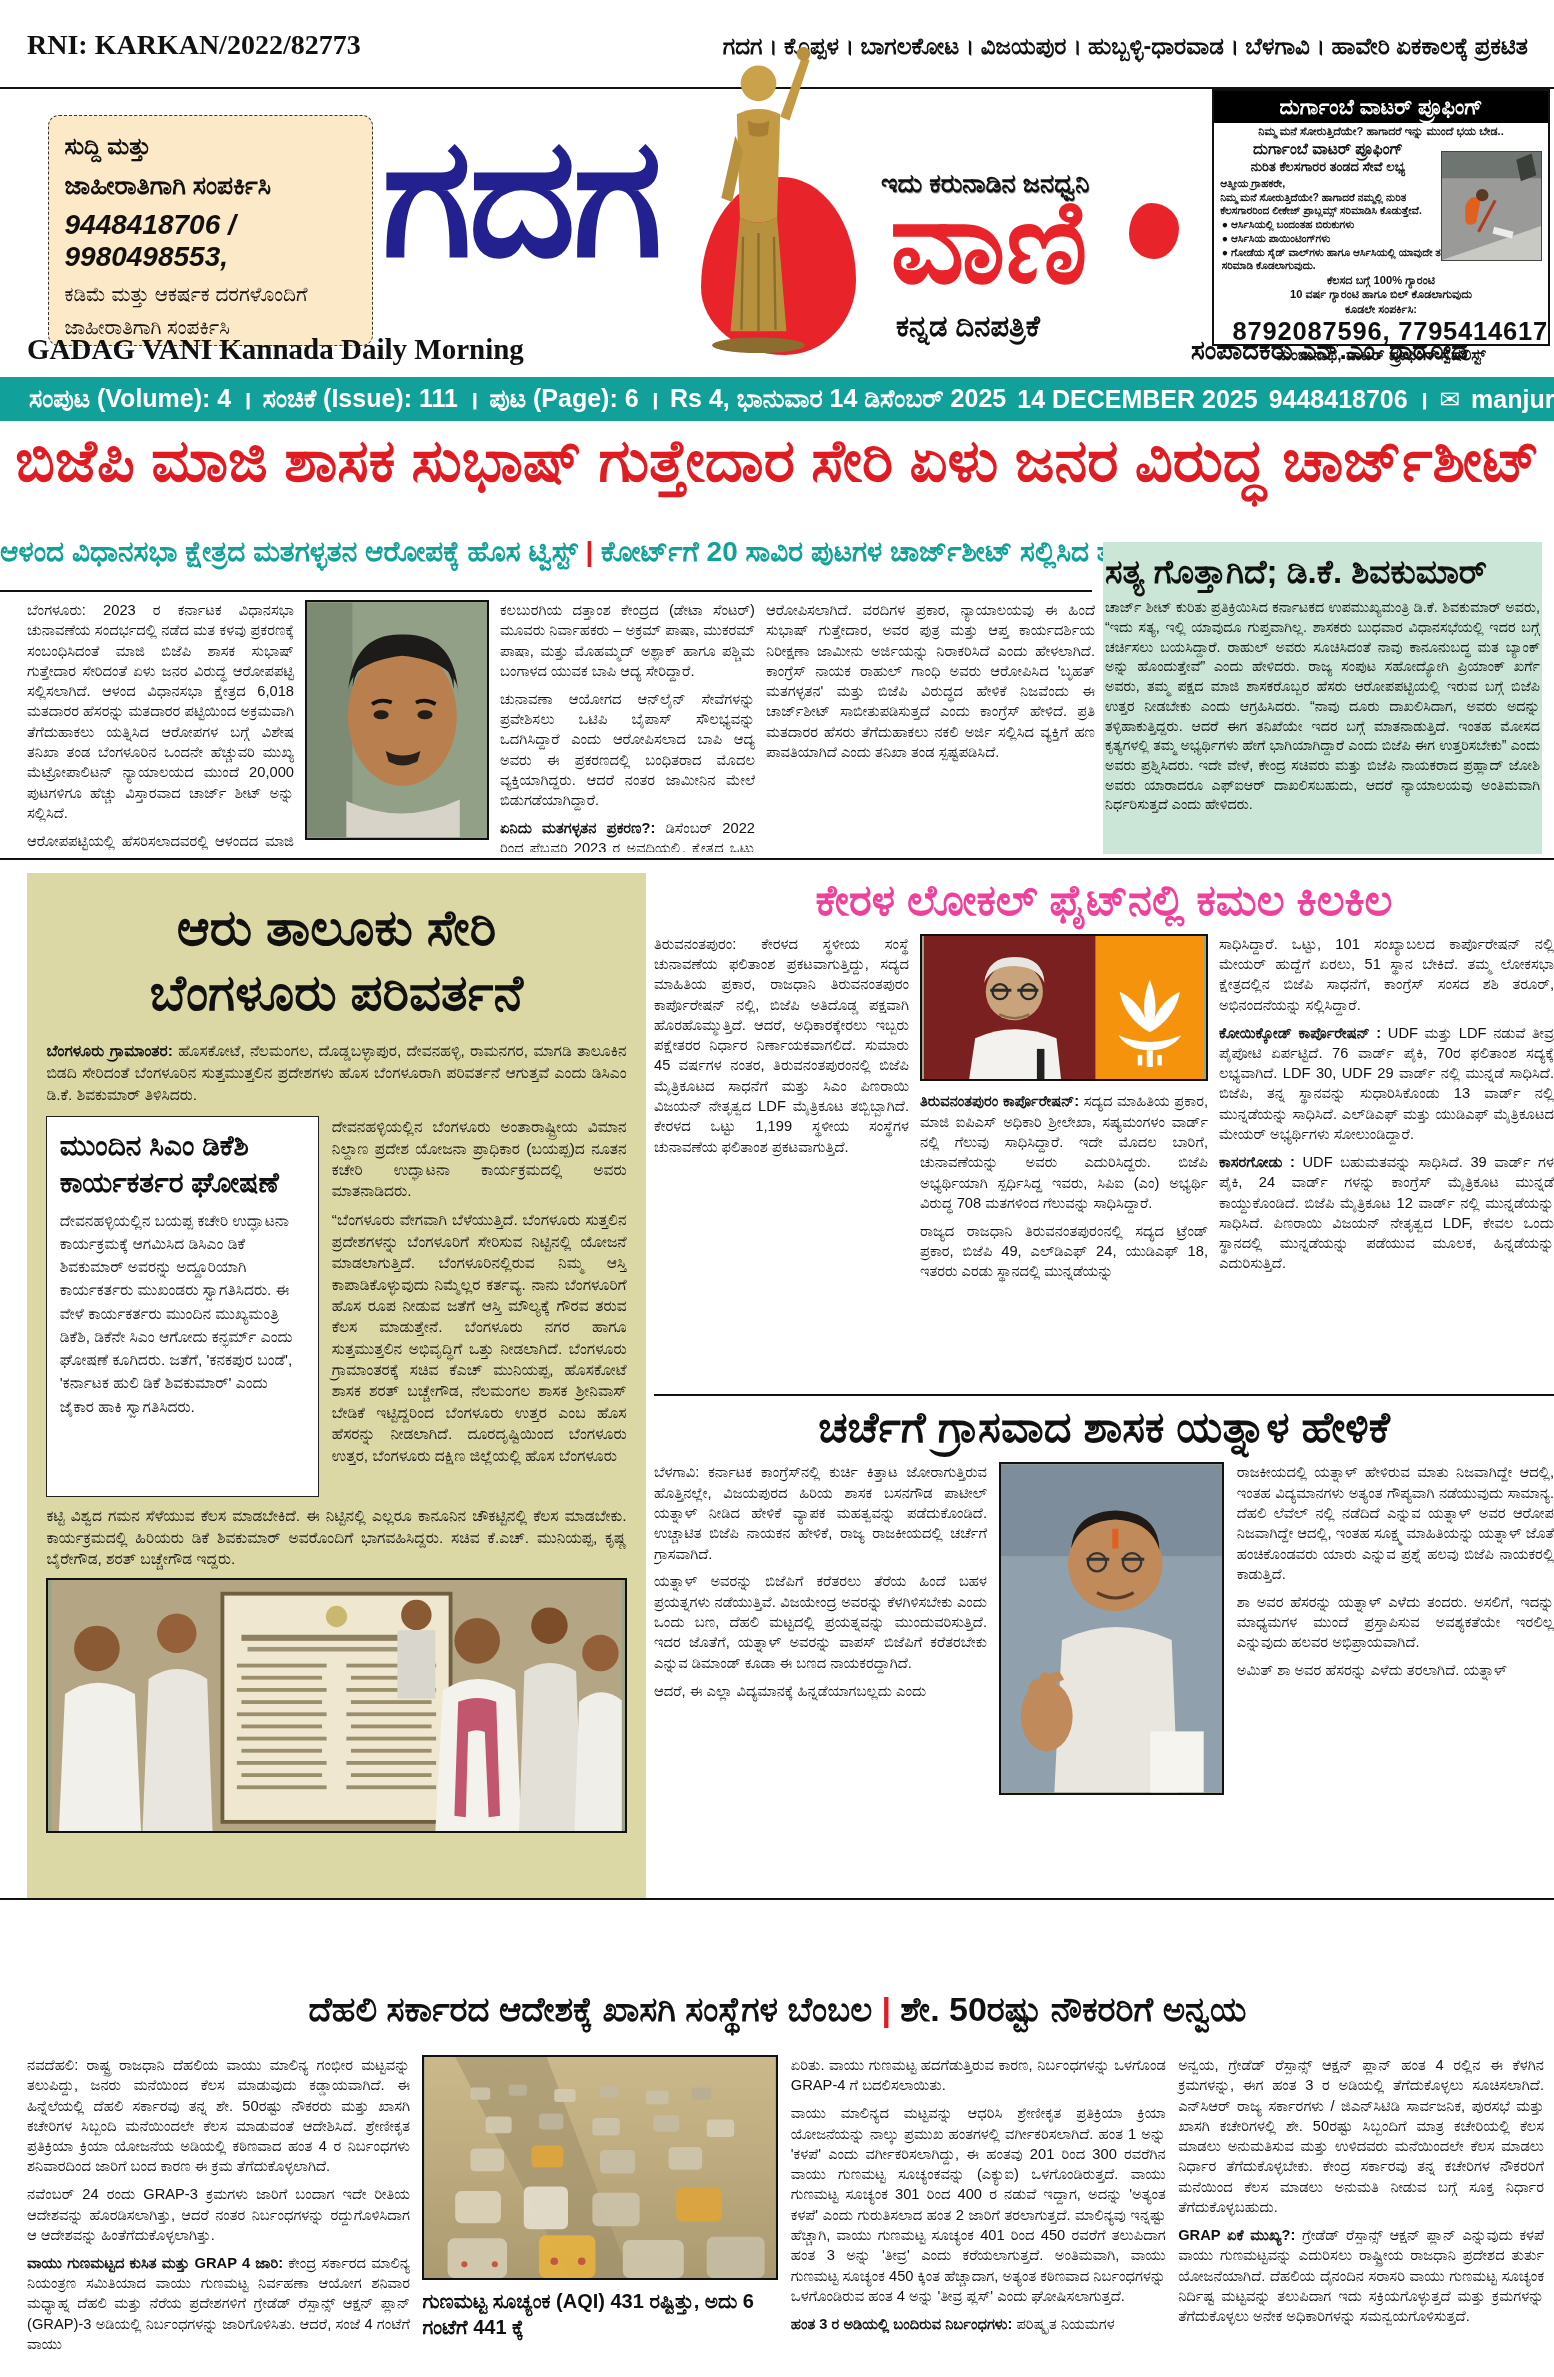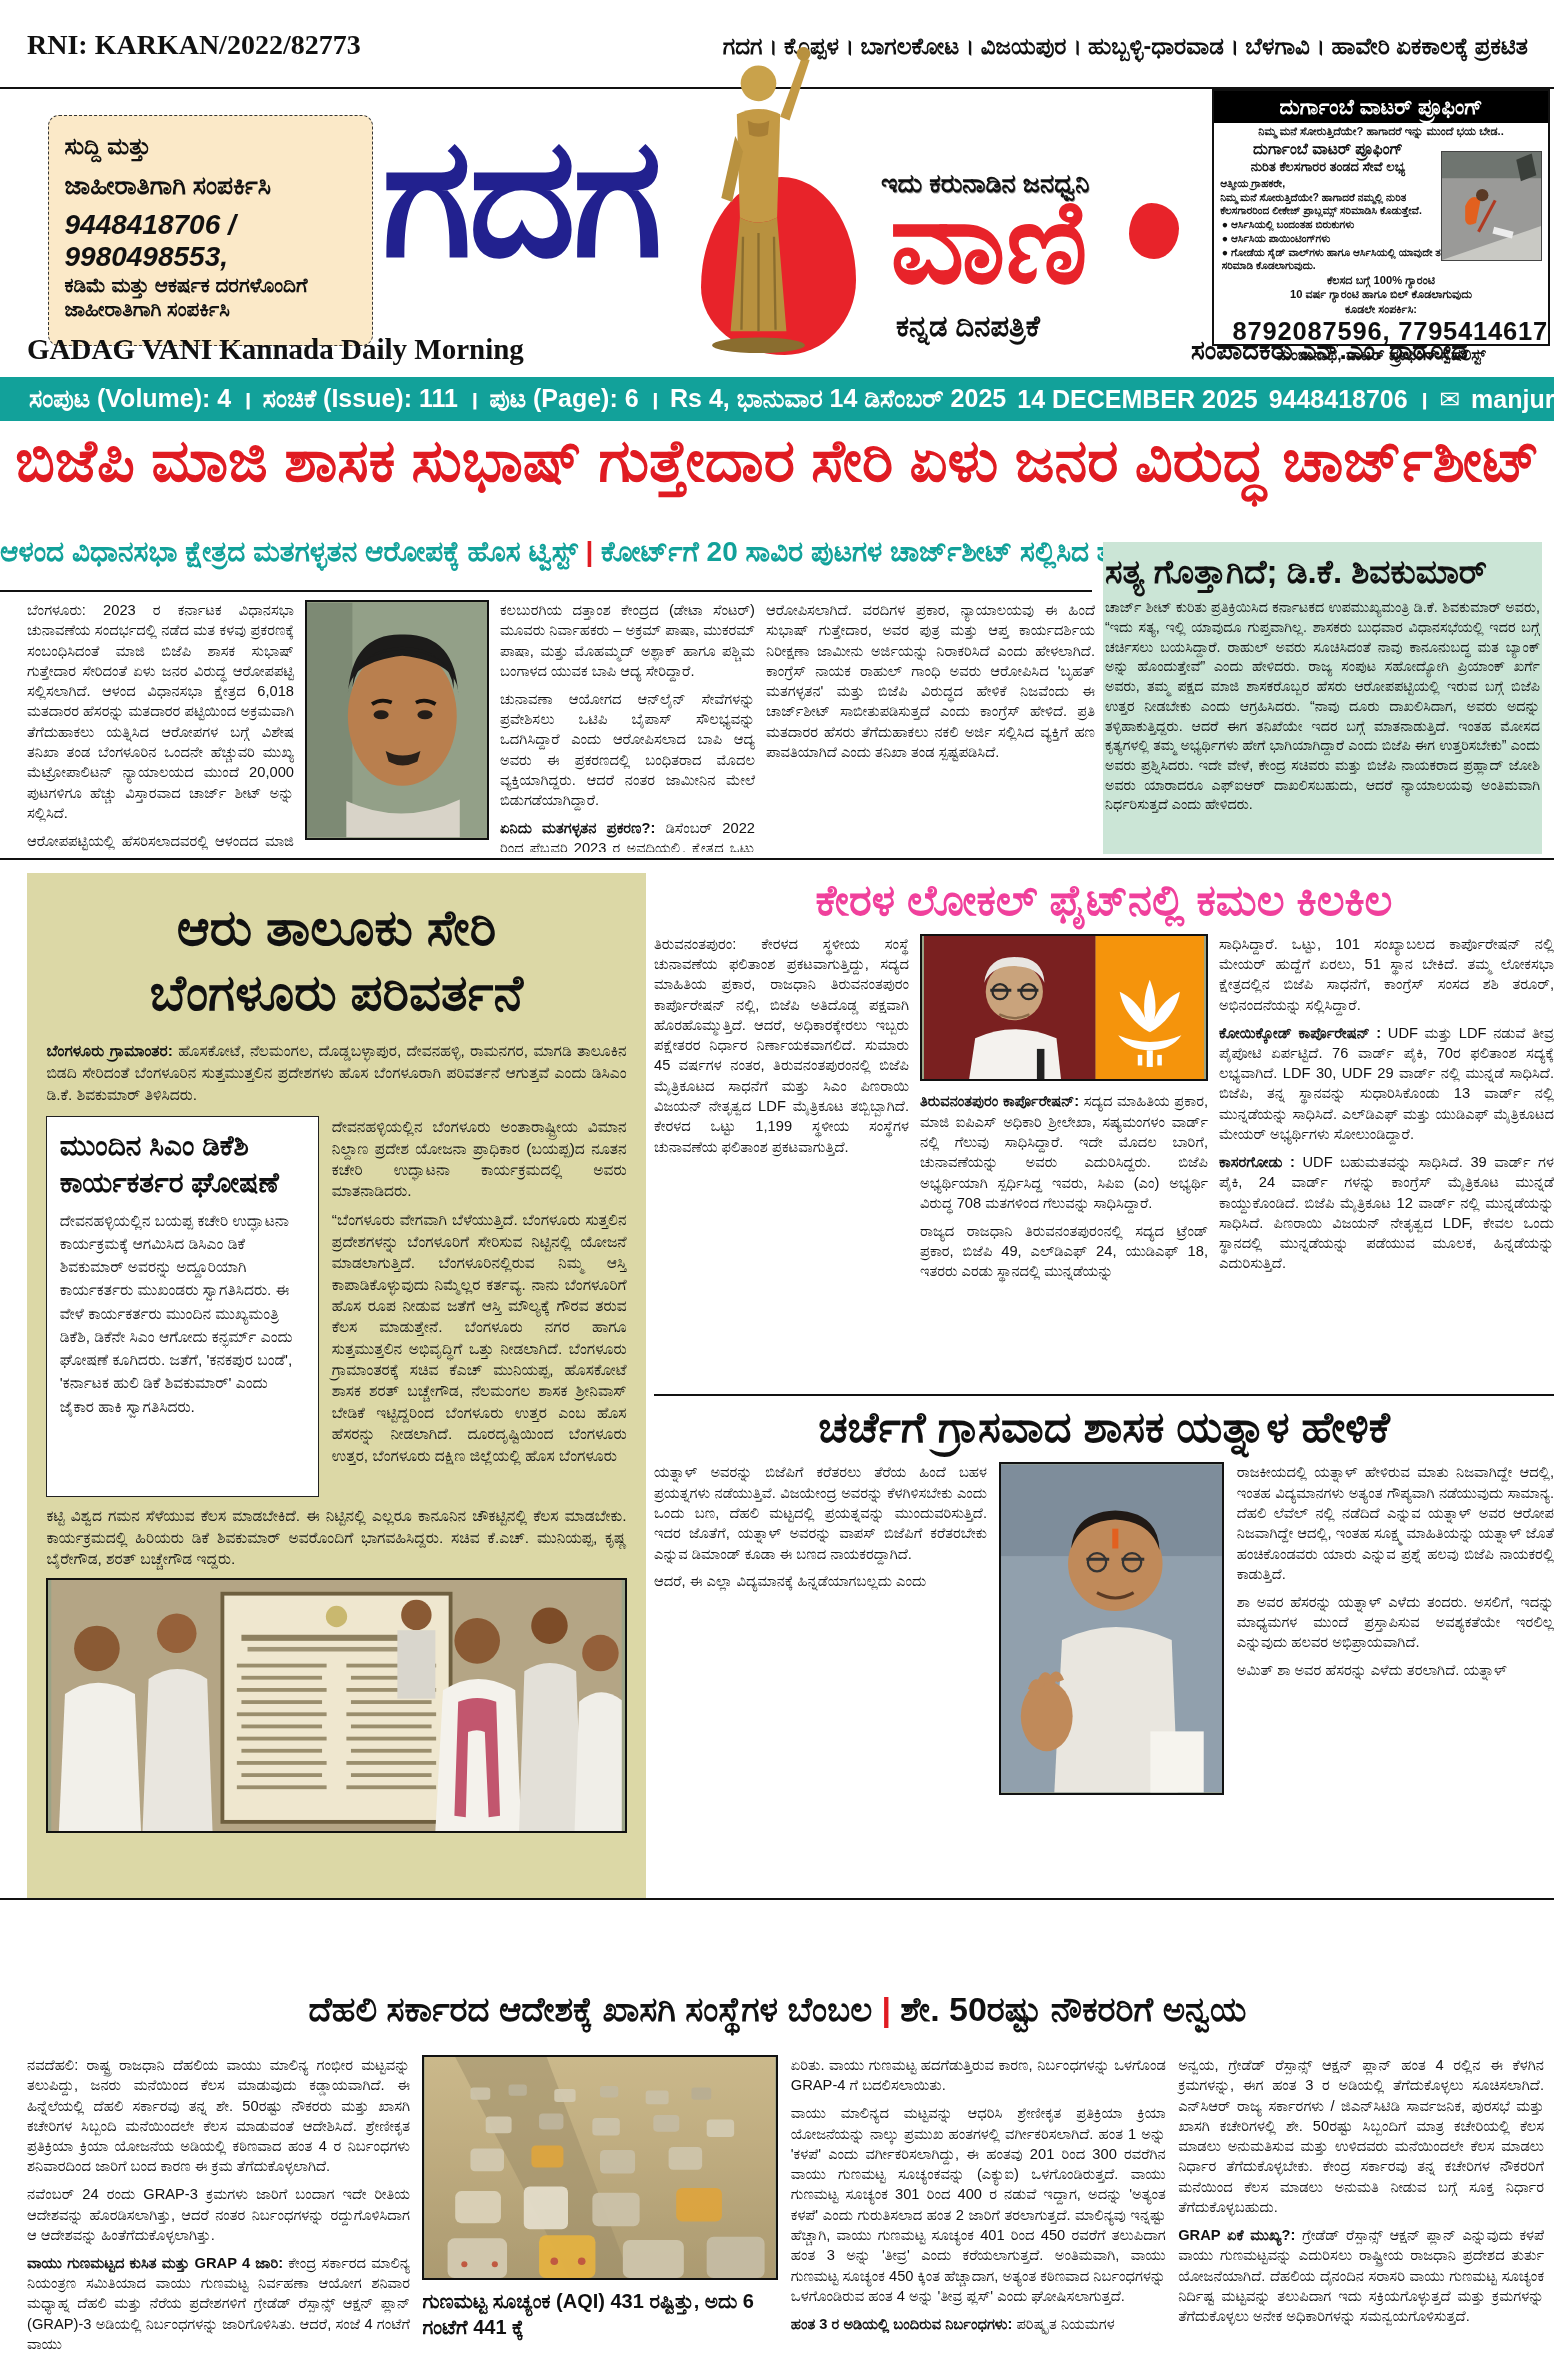--- a/index.html
+++ b/index.html
@@ -10,21 +10,21 @@
   .kn{font-family:"Liberation Sans","DejaVu Sans",sans-serif;}
   .serif{font-family:"Liberation Serif","DejaVu Serif",serif;}
 
   .topbar-left{left:27px;top:29px;font-size:28px;font-weight:bold;}
   .topbar-right{right:27px;top:33px;font-size:23px;font-weight:bold;letter-spacing:0;}
 
   .contact-box{left:48px;top:115px;width:325px;height:231px;background:#fbe9c8;border:1.5px dashed #333;border-radius:11px;padding:17px 15.5px;box-sizing:border-box;}
   .contact-box .l1{font-size:23px;font-weight:bold;}
   .contact-box .l2{font-size:25px;font-weight:bold;margin-top:11px;}
   .contact-box .ph{font-size:28px;font-weight:bold;font-style:italic;margin-top:7.7px;}
-  .contact-box .l3{font-size:20px;font-weight:bold;margin-top:1px;}
+  .contact-box .l3{font-size:20px;font-weight:normal;margin-top:10px;}
 
   .m-gadag{left:382px;top:115px;font-size:166px;line-height:1;font-weight:bold;color:#22218f;letter-spacing:-3.1px;}
   .m-tagline{left:881px;top:169px;font-size:25.5px;font-weight:bold;color:#111;text-shadow:0.8px 0.8px 0 #999;}
   .m-vani{left:890px;top:184px;font-size:116px;line-height:1;font-weight:bold;color:#e8232a;}
   .m-sub{left:896px;top:310px;font-size:29px;font-weight:bold;color:#111;}
   .m-english{left:27px;top:333px;font-size:29px;font-weight:bold;}
   .m-editor{left:1191px;top:335px;font-size:26px;font-weight:bold;}
   .red-drop{left:701px;top:177px;width:155px;height:178px;background:#e8232a;border-radius:52% 48% 46% 54%/62% 58% 42% 38%;}
   .red-blob{left:1129px;top:203px;width:50px;height:56px;background:#e8232a;border-radius:45% 55% 50% 50%/55% 45% 55% 45%;}
 
@@ -317,20 +317,21 @@
       </div>
     </div>
   </div>
 
   <div class="rule" style="top:1394px;left:654px;width:900px;"></div>
 
   <div class="abs yatnal">
     <h1 class="kn">ಚರ್ಚೆಗೆ ಗ್ರಾಸವಾದ ಶಾಸಕ ಯತ್ನಾಳ ಹೇಳಿಕೆ</h1>
     <div class="row">
       <div class="bodytext" style="width:333px;flex:none;">
+        <p>ಬೆಳಗಾವಿ: ಕರ್ನಾಟಕ ಕಾಂಗ್ರೆಸ್‌ನಲ್ಲಿ ಕುರ್ಚಿ ಕಿತ್ತಾಟ ಜೋರಾಗುತ್ತಿರುವ ಹೊತ್ತಿನಲ್ಲೇ, ವಿಜಯಪುರದ ಹಿರಿಯ ಶಾಸಕ ಬಸನಗೌಡ ಪಾಟೀಲ್ ಯತ್ನಾಳ್ ನೀಡಿದ ಹೇಳಿಕೆ ವ್ಯಾಪಕ ಮಹತ್ವವನ್ನು ಪಡೆದುಕೊಂಡಿದೆ. ಉಚ್ಚಾಟಿತ ಬಿಜೆಪಿ ನಾಯಕನ ಹೇಳಿಕೆ, ರಾಜ್ಯ ರಾಜಕೀಯದಲ್ಲಿ ಚರ್ಚೆಗೆ ಗ್ರಾಸವಾಗಿದೆ.</p>
         <p>ಯತ್ನಾಳ್ ಅವರನ್ನು ಬಿಜೆಪಿಗೆ ಕರೆತರಲು ತೆರೆಯ ಹಿಂದೆ ಬಹಳ ಪ್ರಯತ್ನಗಳು ನಡೆಯುತ್ತಿವೆ. ವಿಜಯೇಂದ್ರ ಅವರನ್ನು ಕೆಳಗಿಳಿಸಬೇಕು ಎಂದು ಒಂದು ಬಣ, ದೆಹಲಿ ಮಟ್ಟದಲ್ಲಿ ಪ್ರಯತ್ನವನ್ನು ಮುಂದುವರಿಸುತ್ತಿದೆ. ಇದರ ಜೊತೆಗೆ, ಯತ್ನಾಳ್ ಅವರನ್ನು ವಾಪಸ್ ಬಿಜೆಪಿಗೆ ಕರೆತರಬೇಕು ಎನ್ನುವ ಡಿಮಾಂಡ್ ಕೂಡಾ ಈ ಬಣದ ನಾಯಕರದ್ದಾಗಿದೆ.</p>
         <p>ಆದರೆ, ಈ ಎಲ್ಲಾ ವಿದ್ಯಮಾನಕ್ಕೆ ಹಿನ್ನಡೆಯಾಗಬಲ್ಲದು ಎಂದು</p>
       </div>
       <div style="width:225px;flex:none;">
         <svg class="photo-frame" width="225" height="333" viewBox="0 0 290 430">
           <rect width="290" height="430" fill="#91a0ad"></rect>
           <rect x="0" y="0" width="290" height="120" fill="#7e8d9b"></rect>
           <circle cx="150" cy="130" r="62" fill="#c08a5a"></circle>
           <path d="M92,110 Q96,62 150,60 Q206,62 208,112 Q196,74 150,72 Q104,74 92,110 Z" fill="#201915"></path>
           <rect x="146" y="84" width="8" height="26" fill="#e2601f"></rect>

